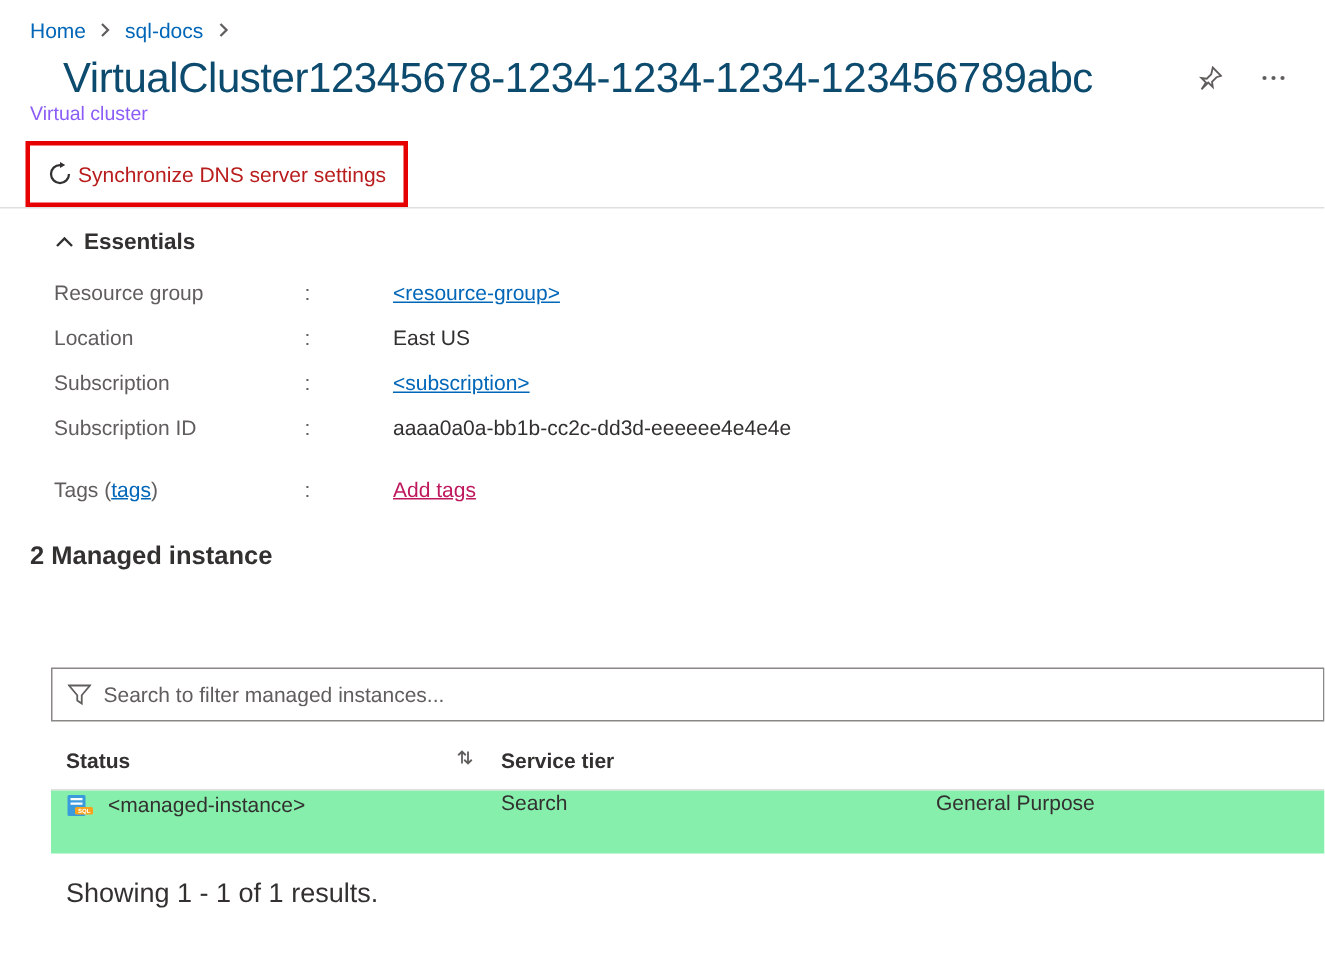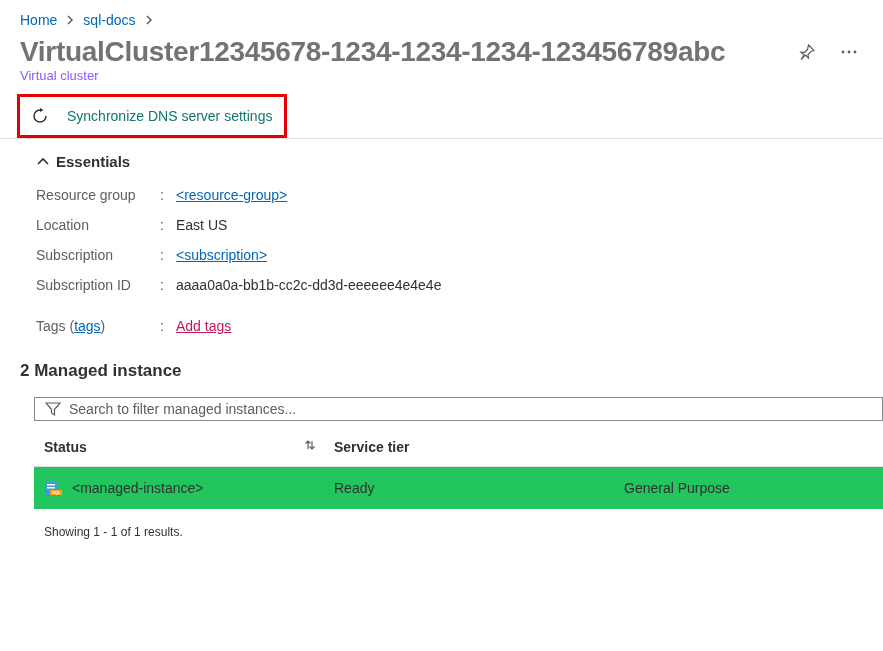--- a/index.html
+++ b/index.html
@@ -22,24 +22,25 @@
   .breadcrumb-sep { color: #605e5c; }
 
   .title-row {
     display: flex;
     align-items: center;
     padding: 4px 20px 0 20px;
     gap: 14px;
   }
   .title {
     font-size: 28px;
-    font-weight: 700;
-    color: #737373;
+    font-weight: 400;
+    color: #0c4a6e;
     letter-spacing: -0.3px;
     flex: 0 0 auto;
+    margin-left: 22px;
   }
   .title-spacer { flex: 1; }
   .pin-btn, .more-btn {
     width: 28px; height: 28px;
     display: flex; align-items: center; justify-content: center;
     cursor: pointer; color: #605e5c;
   }
   .subtitle {
     padding: 0 20px 10px 20px;
     font-size: 13px;
@@ -49,26 +50,26 @@
   .toolbar {
     display: flex;
     align-items: center;
     border-bottom: 1px solid #e1dfdd;
     padding: 0 20px;
     height: 46px;
   }
   .toolbar-btn {
     display: flex;
     align-items: center;
-    gap: 19px;
+    gap: 4px;
     height: 40px;
     padding: 0 12px;
     cursor: pointer;
     font-size: 14px;
-    color: #0f766e;
+    color: #b91c1c;
   }
   .toolbar-btn svg { width:16px; height:16px; }
   .highlight-box {
     border: 3px solid #e60000;
     display: flex;
     align-items: center;
     height: 44px;
     margin-left: -3px;
   }
 
@@ -83,41 +84,43 @@
     font-weight: 600;
     cursor: pointer;
     padding-bottom: 10px;
   }
   .essentials-header svg { width:14px; height:14px; }
   .kv {
     display: flex;
     align-items: center;
     padding: 7px 0;
     font-size: 14px;
+    gap: 43px;
   }
   .kv-key   { width: 124px; color:#605e5c; }
   .kv-colon { width: 16px; color:#605e5c; }
   .kv-val   { color:#323130; }
   .kv-val a { text-decoration: underline; }
   .kv-val .linkish { color:#be185d; text-decoration: underline; cursor:pointer; }
   .kv-key .linkish { color:#0066b8; text-decoration: underline; cursor:pointer; }
 
   .section-title {
     font-size: 17px;
     font-weight: 600;
     padding: 10px 20px 16px 20px;
   }
 
   .table-area { padding: 0 0 0 34px; }
   .search-wrap {
     display:flex; align-items:center; gap:8px;
     border:1px solid #8a8886;
-    height:24px;
+    height:36px;
     padding:4px 10px;
     margin-bottom: 6px;
+    margin-top: 48px;
   }
   .search-wrap svg { width:16px; height:16px; color:#605e5c; flex-shrink:0; }
   .search-input {
     border:none; outline:none; width:100%;
     font-size:14px; color:#323130;
   }
   .search-input::placeholder { color:#605e5c; }
 
   .thead {
     display:flex; align-items:center;
@@ -125,32 +128,32 @@
     font-weight:600; font-size:14px;
     border-bottom:1px solid #e1dfdd;
     padding: 0 10px;
   }
   .col-name   { flex: 0 0 290px; display:flex; align-items:center; gap:6px; }
   .col-status { flex: 0 0 290px; display:flex; align-items:center; gap:6px; }
   .col-tier   { flex: 1; display:flex; align-items:center; gap:6px; }
   .sort-icon { color:#605e5c; margin-left:auto; padding-right:18px; }
 
   .trow {
-    display:flex; align-items:center;
+    display:flex; align-items:flex-start;
     height:42px;
-    background:#22c55e;
+    background:#86efac;
     padding: 0 10px;
     font-size:14px;
   }
   .trow .col-name { gap:10px; }
   .sql-icon { width:18px; height:18px; flex-shrink:0; }
 
   .results-line {
     padding: 16px 10px;
-    font-size: 12px;
+    font-size: 18px;
   }
 </style>
 </head>
 <body>
 
 <div class="breadcrumb">
   <a>Home</a>
   <span class="breadcrumb-sep">
     <svg width="10" height="10" viewBox="0 0 10 10">
         <path d="M3 1 L7 5 L3 9" fill="none" stroke="#605e5c" stroke-width="1.5"></path>
@@ -260,18 +263,18 @@
     <div class="col-name">
       <svg class="sql-icon" viewBox="0 0 18 18">
         <rect x="1" y="3" width="12" height="14" rx="1" fill="#3a9bdc"></rect>
         <rect x="3" y="5" width="8" height="1.5" fill="#fff"></rect>
         <rect x="3" y="8" width="8" height="1.5" fill="#fff"></rect>
         <rect x="6" y="11" width="12" height="5" rx="1" fill="#faa21b"></rect>
         <text x="8" y="15" font-size="4" fill="#fff" font-weight="700">SQL</text>
       </svg>
       <span>&lt;managed-instance&gt;</span>
     </div>
-    <div class="col-status">Ready</div>
+    <div class="col-status">Search</div>
     <div class="col-tier">General Purpose</div>
   </div>
 
   <div class="results-line">Showing 1 - 1 of 1 results.</div>
 </div>
 
 </body></html>

